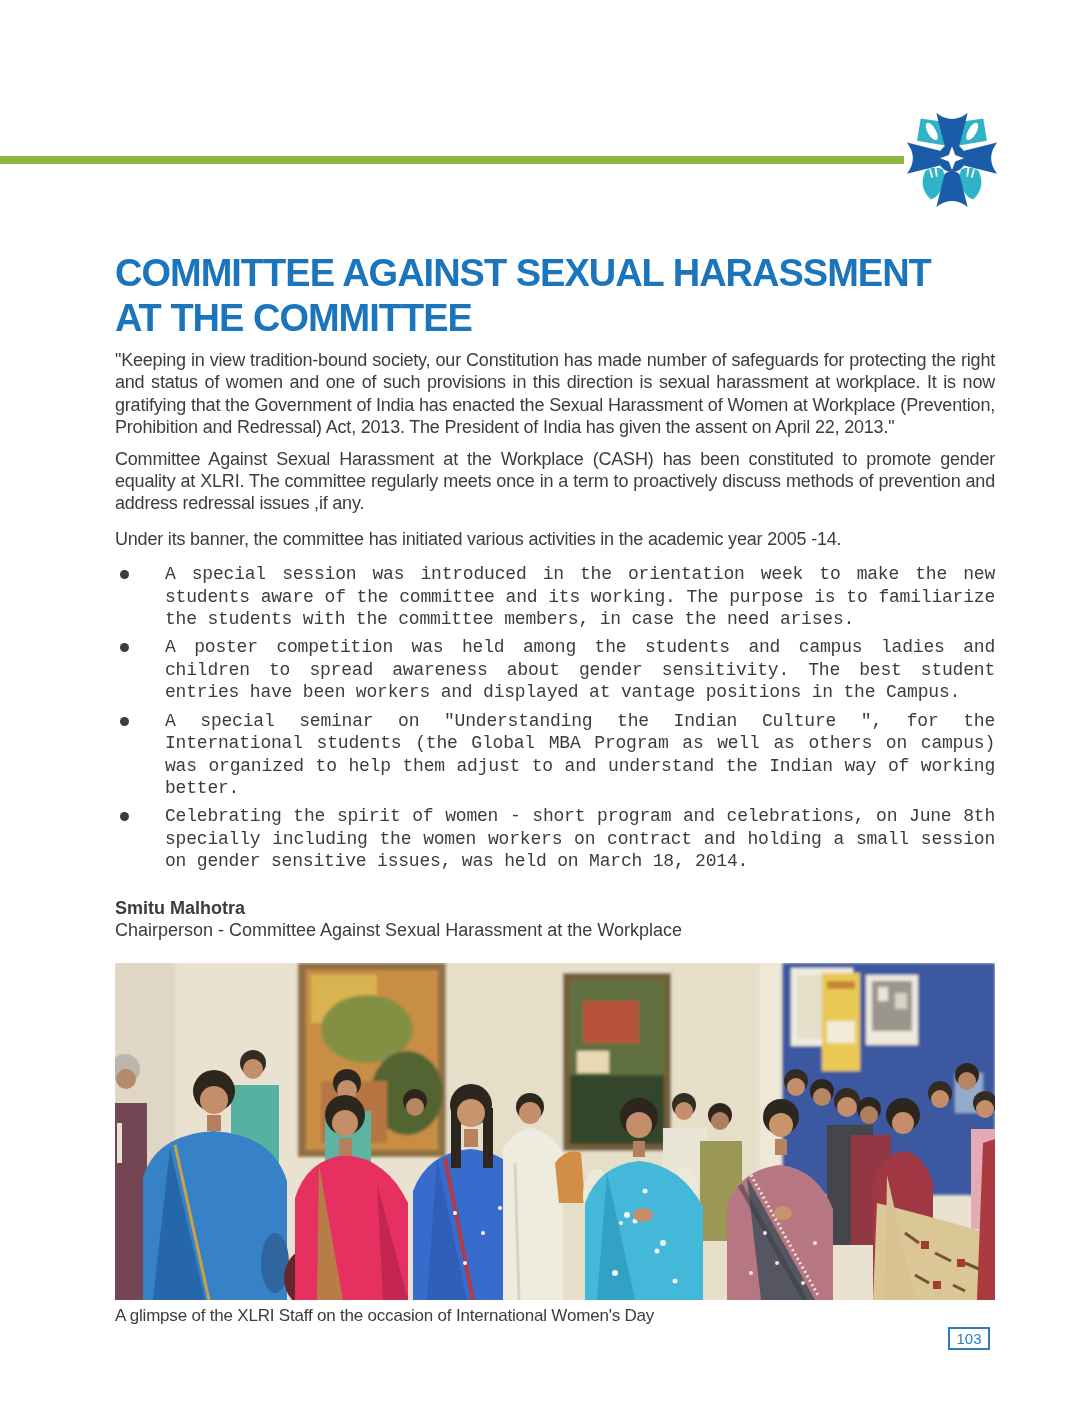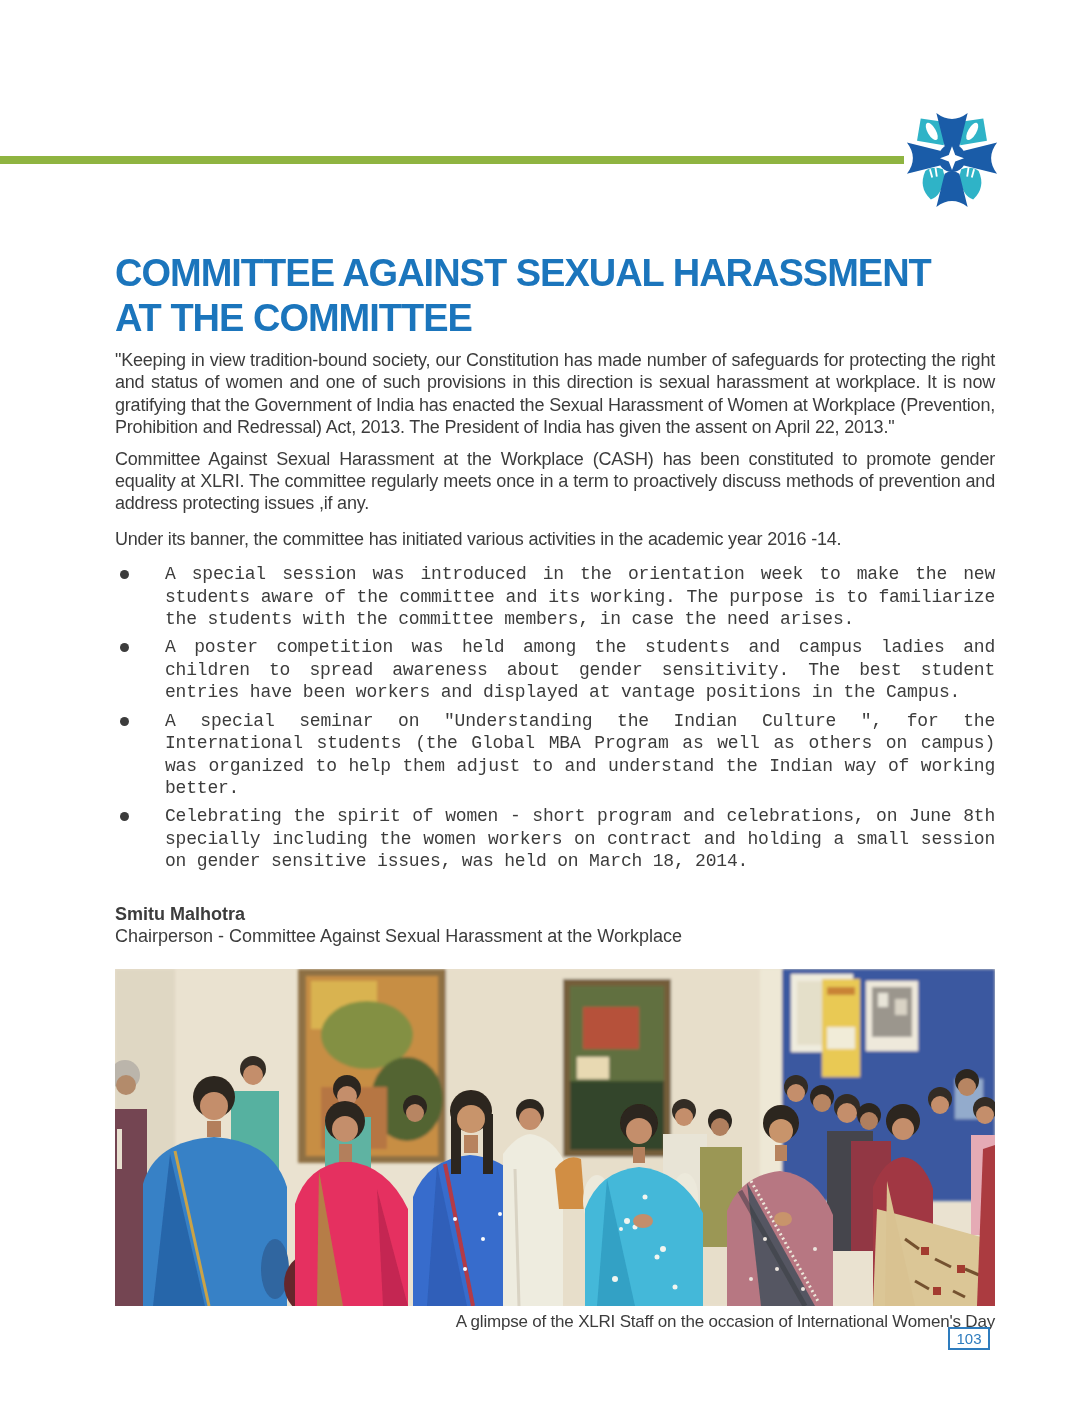--- a/index.html
+++ b/index.html
@@ -17,26 +17,26 @@
   }
   .title span{display:block;}
   .para{margin:0 0 9px 0;font-size:18px;line-height:22.4px;text-align:justify;letter-spacing:-0.2px;}
   .para.intro{margin-top:13px;margin-bottom:0;text-align:left;}
   ul.bullets{list-style:none;margin:13px 0 8px 0;padding:0;font-family:Liberation Mono, monospace;}
   ul.bullets li{
     position:relative;padding-left:50px;margin-bottom:6px;
     font-size:18px;line-height:22.4px;text-align:justify;letter-spacing:-0.2px;
   }
   .dot{position:absolute;left:5px;top:7px;width:9px;height:9px;border-radius:50%;background:#3C3C3C;}
-  .sig{margin-top:30px;font-size:18px;line-height:22px;}
+  .sig{margin-top:24px;font-size:18px;line-height:22px;}
   .sig .name{font-weight:bold;display:block;}
   .sig .role{display:block;}
   .photo-wrap{margin-top:22px;width:880px;height:337px;overflow:hidden;}
   .photo-wrap svg{display:block;width:880px;height:337px;}
-  .caption{margin-top:6px;width:880px;text-align:right;font-size:17px;letter-spacing:-0.2px;color:#3C3C3C;}
+  .caption{margin-top:6px;width:880px;text-align:left;font-size:17px;letter-spacing:-0.2px;color:#3C3C3C;}
   .pagenum{
     position:absolute;left:948px;top:1327px;min-width:28px;text-align:center;
     border:2px solid #2E7CBE;color:#2E7CBE;font-size:15px;line-height:19px;
     padding:0 5px;background:#fff;
   }
 </style>
 </head>
 <body>
 
 <div class="page">
@@ -61,22 +61,22 @@
   </svg>
 
   <div class="content">
 
     <h1 class="title">
       <span>COMMITTEE AGAINST SEXUAL HARASSMENT</span>
       <span>AT THE COMMITTEE</span>
     </h1>
 
     <p class="para">"Keeping in view tradition-bound society, our Constitution has made number of safeguards for protecting the right and status of women and one of such provisions in this direction is sexual harassment at workplace. It is now gratifying that the Government of India has enacted the Sexual Harassment of Women at Workplace (Prevention, Prohibition and Redressal) Act, 2013.  The President of India has given the assent on April 22, 2013."</p>
-    <p class="para">Committee Against Sexual Harassment at the Workplace (CASH) has been constituted to promote gender equality at XLRI. The committee regularly meets once in a term to proactively discuss methods of prevention and address protecting issues ,if any.</p>
-    <p class="para intro">Under its banner, the committee has initiated various activities in the academic year 2016 -14.</p>
+    <p class="para">Committee Against Sexual Harassment at the Workplace (CASH) has been constituted to promote gender equality at XLRI. The committee regularly meets once in a term to proactively discuss methods of prevention and address redressal issues ,if any.</p>
+    <p class="para intro">Under its banner, the committee has initiated various activities in the academic year 2005 -14.</p>
 
     <ul class="bullets">
       <li>
         <span class="dot"></span>
         <span>A special session was introduced in the orientation week to make the new students aware of the committee and its working. The purpose is to familiarize the students with the committee members, in case the need arises.</span>
       </li>
       <li>
         <span class="dot"></span>
         <span>A poster competition was held among the students and campus ladies and children to spread awareness about gender sensitivity. The best student entries have been workers and displayed at vantage positions in the Campus.</span>
       </li>

